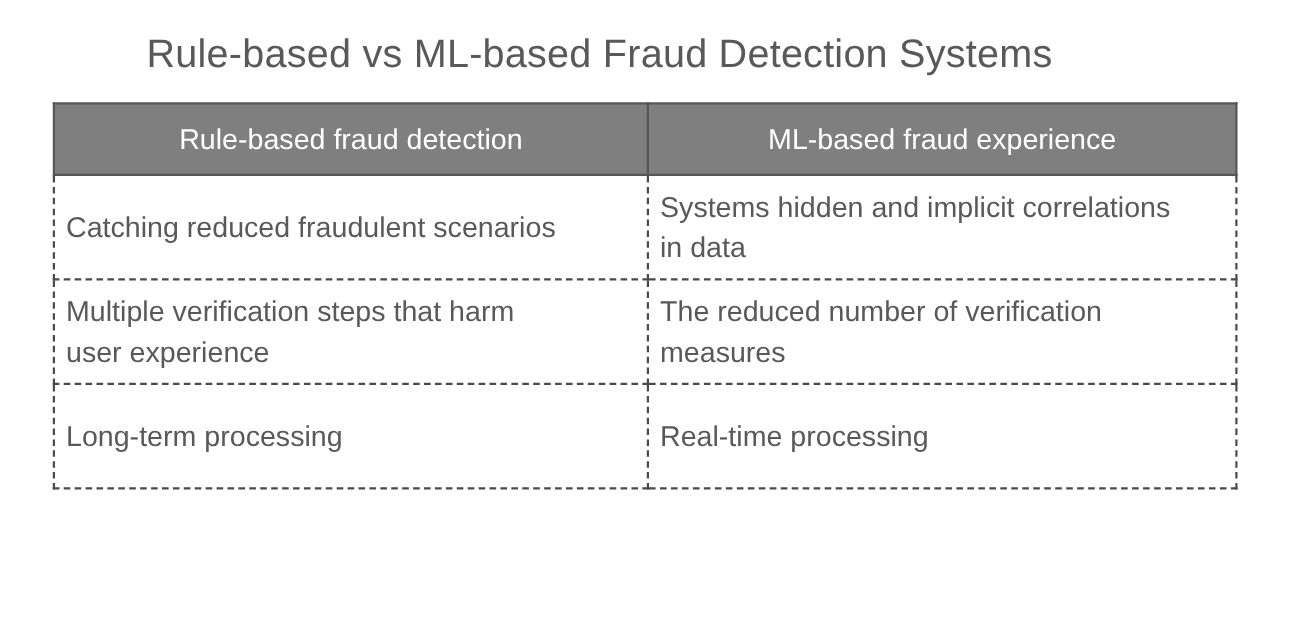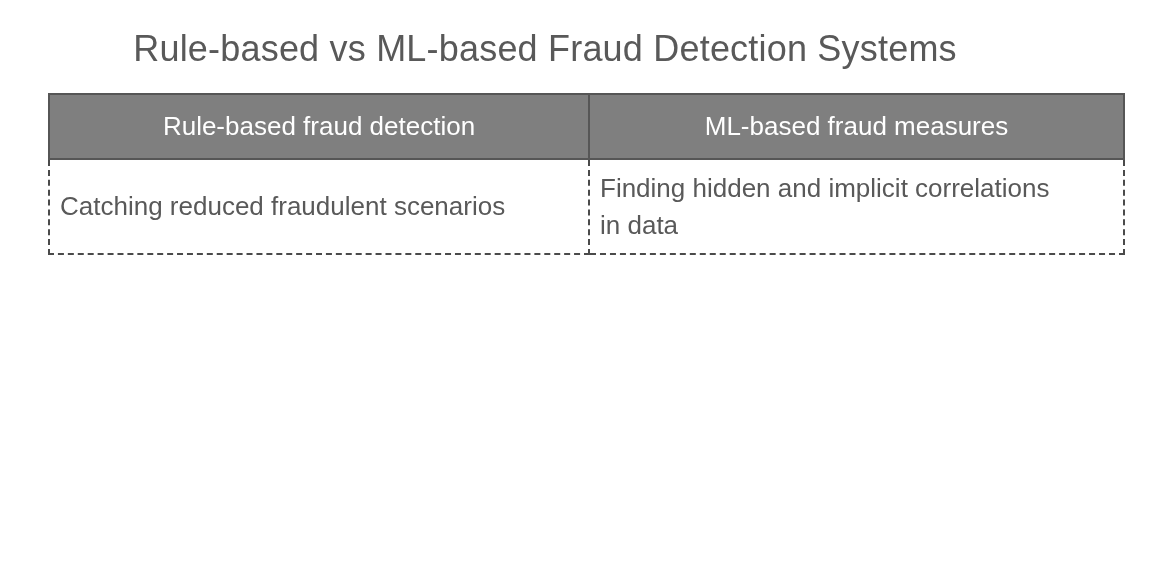--- a/index.html
+++ b/index.html
@@ -72,23 +72,33 @@
 <h1 class="page-title">Rule-based vs ML-based Fraud Detection Systems</h1>
 
 <table class="comparison">
   <colgroup>
     <col class="left-col">
     <col class="right-col">
   </colgroup>
   <thead>
     <tr>
       <th>Rule-based fraud detection</th>
-      <th>ML-based fraud measures</th>
+      <th>ML-based fraud experience</th>
     </tr>
   </thead>
   <tbody>
     <tr>
       <td>Catching reduced fraudulent scenarios</td>
-      <td>Finding hidden and implicit correlations
+      <td>Systems hidden and implicit correlations
 in data</td>
+    </tr>
+    <tr>
+      <td>Multiple verification steps that harm
+user experience</td>
+      <td>The reduced number of verification
+measures</td>
+    </tr>
+    <tr>
+      <td>Long-term processing</td>
+      <td>Real-time processing</td>
     </tr>
   </tbody>
 </table>
 
 </body></html>

